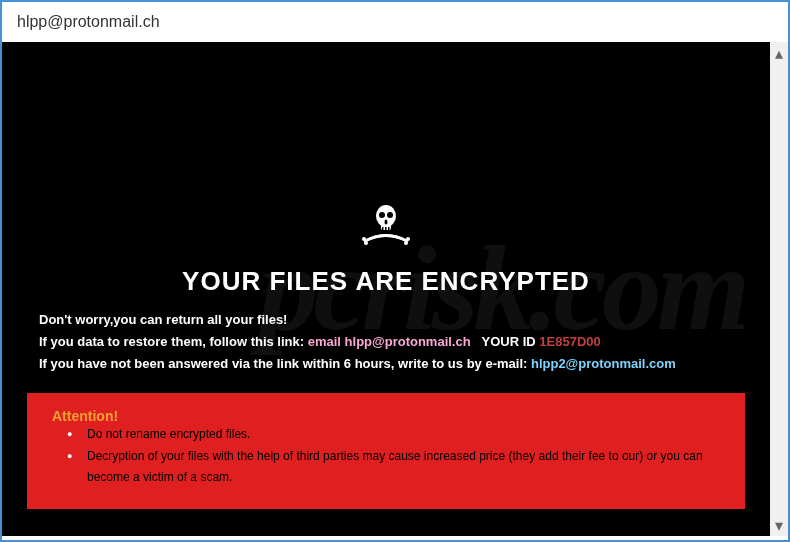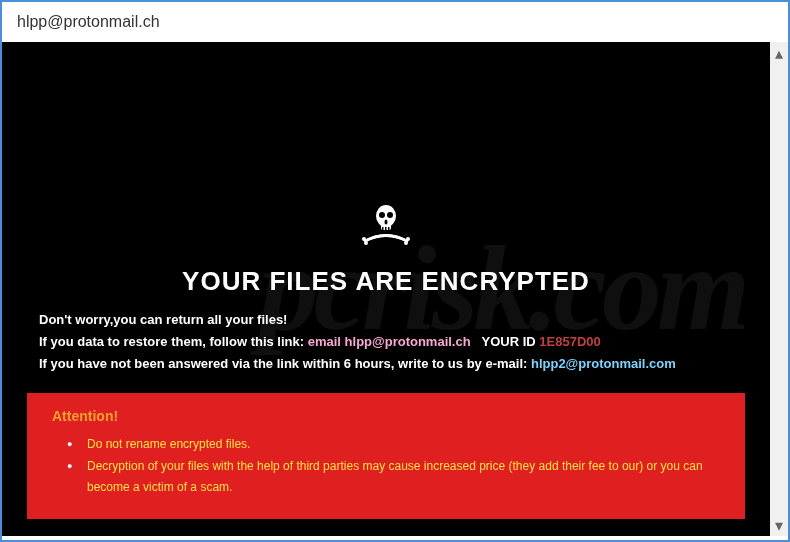--- a/index.html
+++ b/index.html
@@ -108,30 +108,29 @@
       background: #E02020;
       width: 100%;
       margin-top: 18px;
       padding: 15px 25px 20px 25px;
     }
     
     .attention-title {
       color: #F0A030;
       font-weight: bold;
       font-size: 14px;
-      margin-bottom: 10px;
     }
     
     .attention-list {
       list-style: none;
       padding-left: 15px;
     }
     
     .attention-list li {
-      color: #fde047;
+      color: #000000;
       font-size: 12px;
       line-height: 1.8;
       padding-left: 20px;
       position: relative;
     }
     
     .attention-list li::before {
       content: '●';
       position: absolute;
       left: 0;

